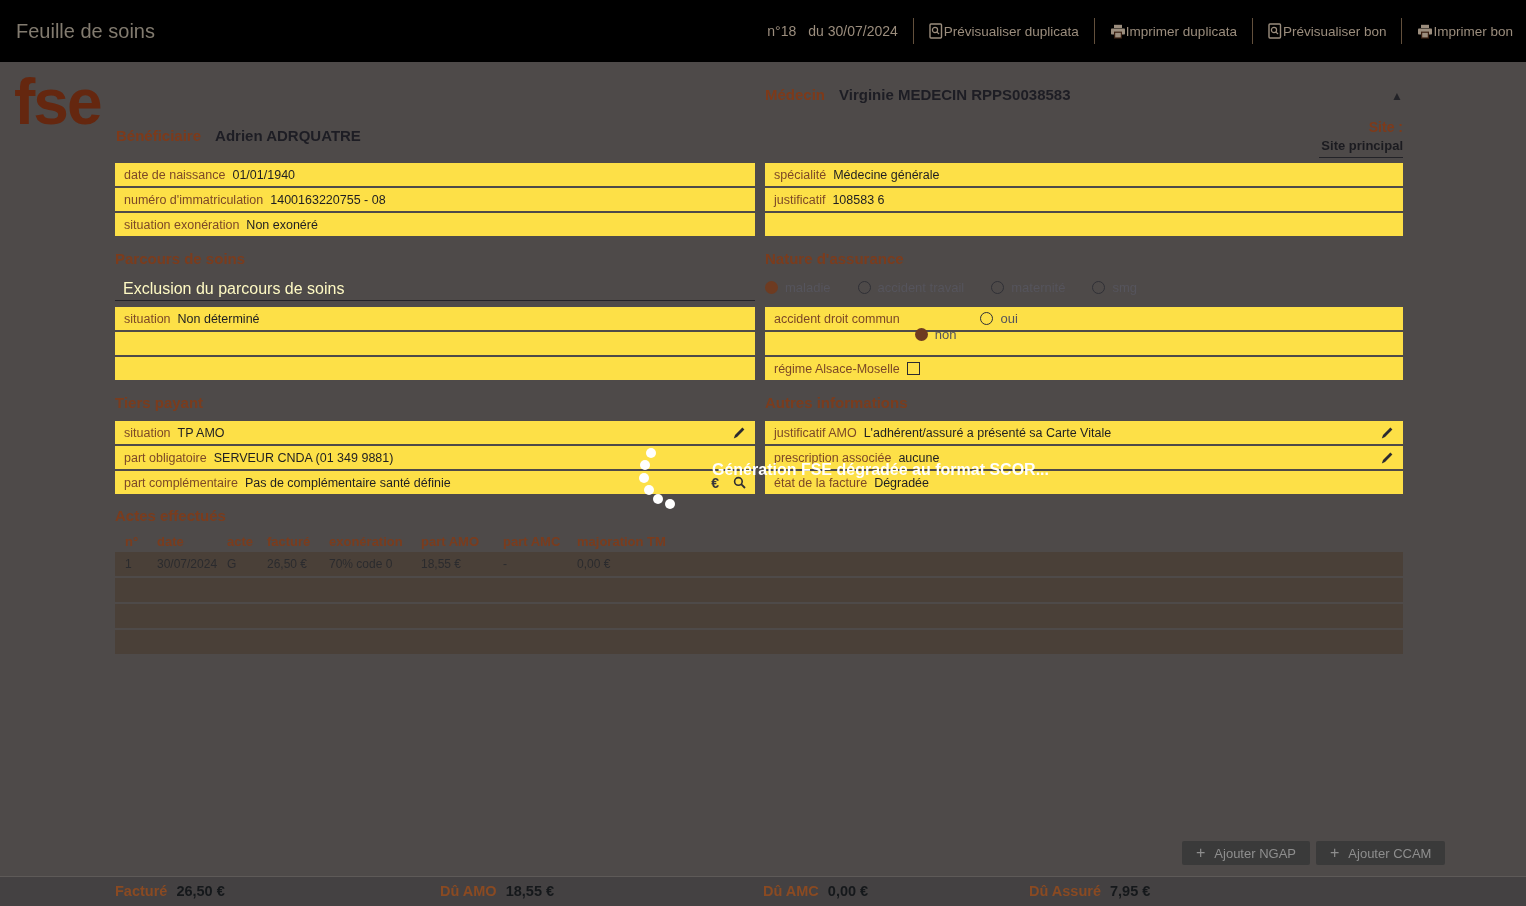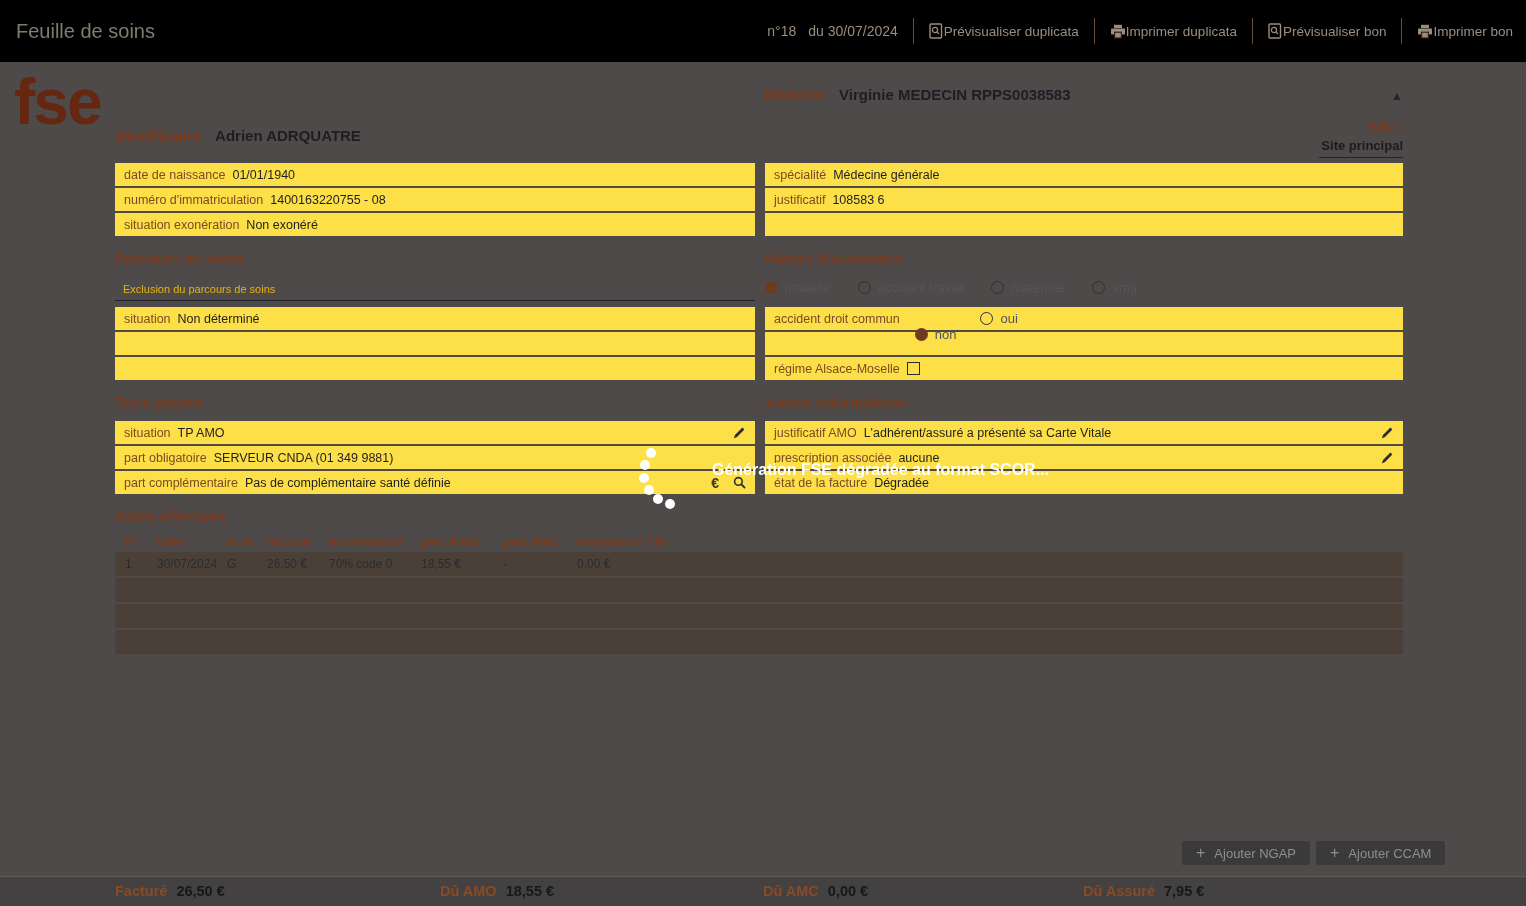--- a/index.html
+++ b/index.html
@@ -51,21 +51,21 @@
   }
   .flabel { color:#7c4827; margin-right:7px; white-space:nowrap; }
   .fvalue { color:#1e1e22; white-space:nowrap; }
   .ricons { margin-left:auto; display:flex; align-items:center; gap:14px; }
   .ricons .euro { font-size:14px; font-weight:bold; color:#36363b; cursor:pointer; }
   .icon-btn { cursor:pointer; display:flex; align-items:center; }
 
   .select-line {
     height:23px; border-bottom:1px solid #232328;
     display:flex; align-items:center; padding-left:8px;
-    font-size:11px; color:#eab308; cursor:pointer;
+    font-size:16px; color:#fef9c3; cursor:pointer;
   }
 
   
   .site-row { display:flex; align-items:flex-end;flex-direction:column; }
   .site-label { font-size:14px; font-weight:bold; color:#7e3a1a; padding-bottom:3px; }
   .site-value {
     flex:1; margin-left:14px; border-bottom:1px solid #232328;
     font-size:13px; font-weight:bold; color:#1b1b20;
     padding:0 0 4px 2px; cursor:pointer;
   }
@@ -378,21 +378,21 @@
     <span class="fv">26,50 €</span>
   </div>
   <div class="fitem" style="left:440px;">
     <span class="fl">Dû AMO</span>
     <span class="fv">18,55 €</span>
   </div>
   <div class="fitem" style="left:763px;">
     <span class="fl">Dû AMC</span>
     <span class="fv">0,00 €</span>
   </div>
-  <div class="fitem" style="left:1083px;align-items:flex-end;">
+  <div class="fitem" style="left:1029px;align-items:flex-end;">
     <span class="fl">Dû Assuré</span>
     <span class="fv">7,95 €</span>
   </div>
 </div>
 
 <div>
   <div class="spin-dot" style="left:646px; top:448px;"></div>
   <div class="spin-dot" style="left:640px; top:460px;"></div>
   <div class="spin-dot" style="left:639px; top:473px;"></div>
   <div class="spin-dot" style="left:644px; top:485px;"></div>

